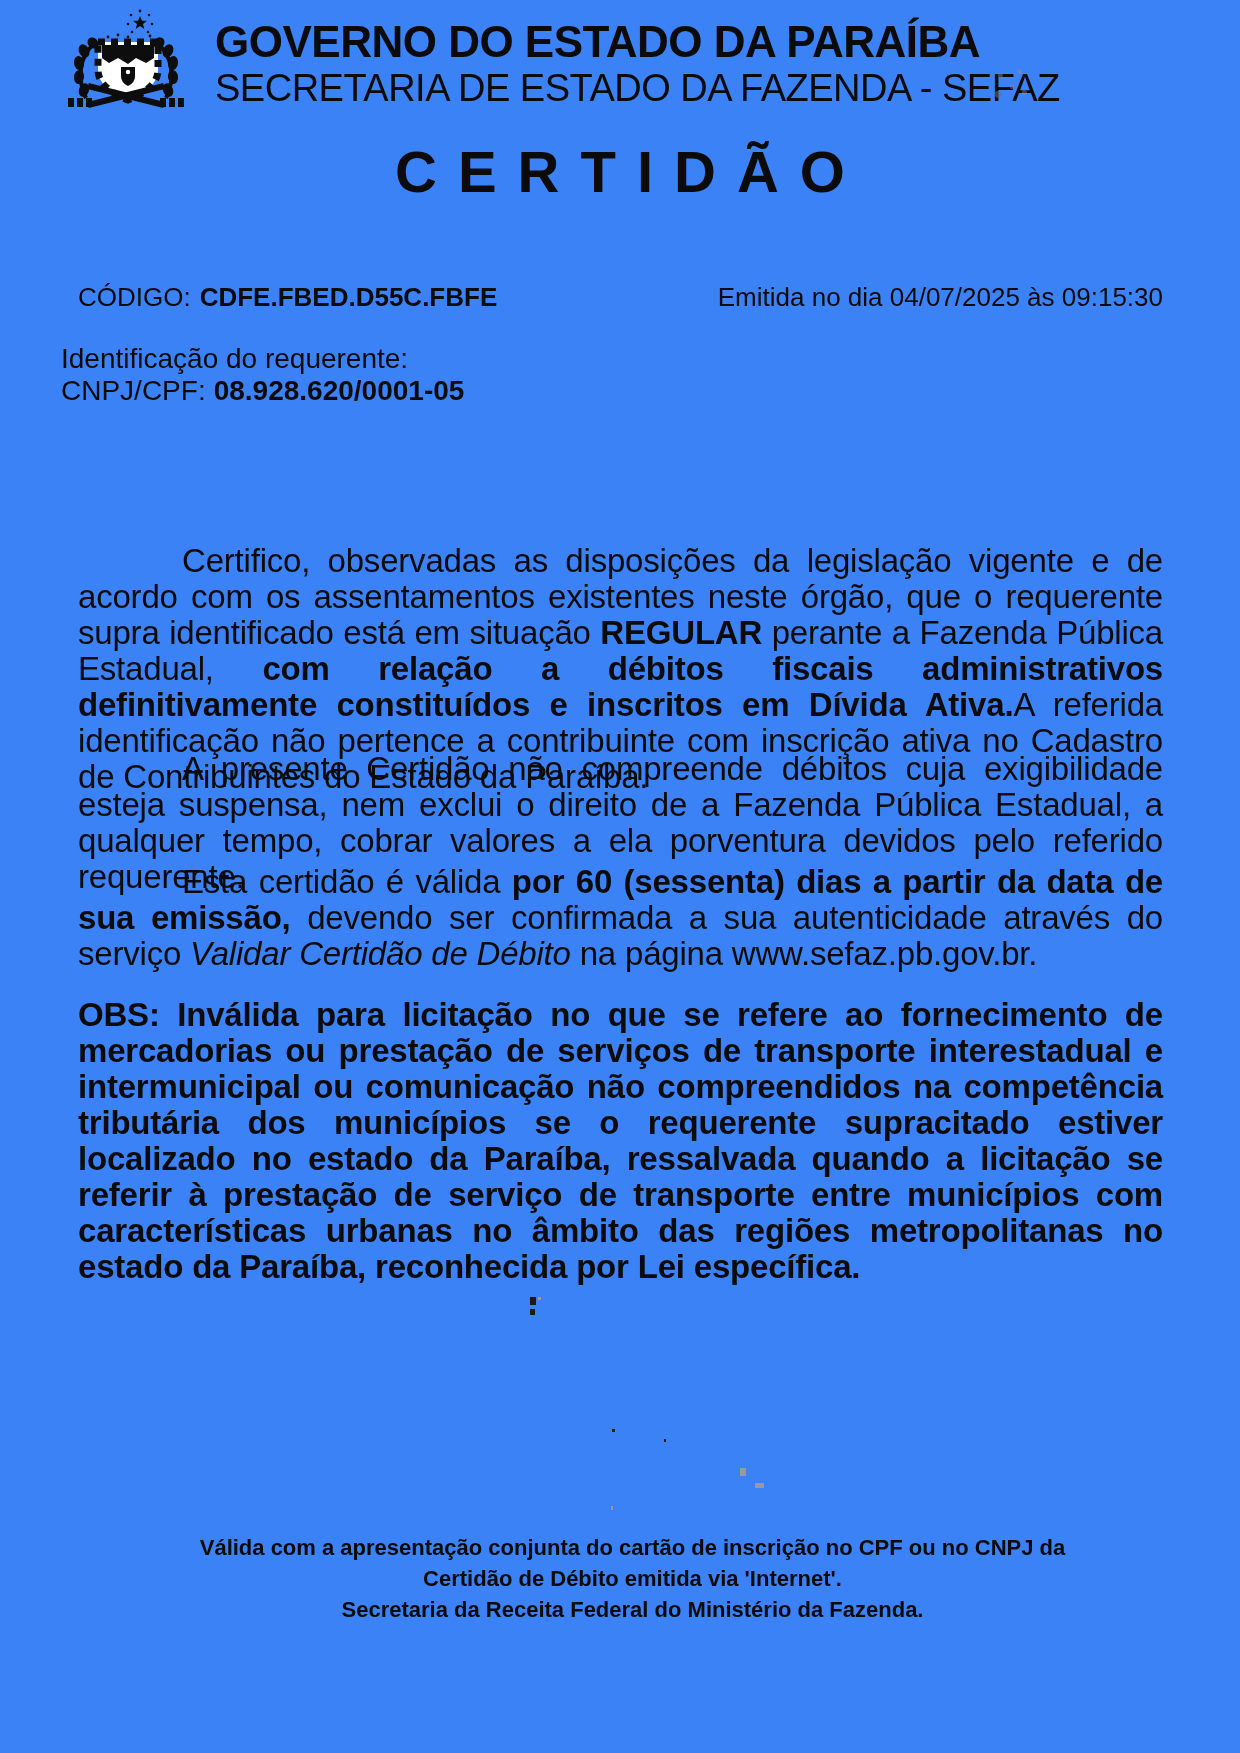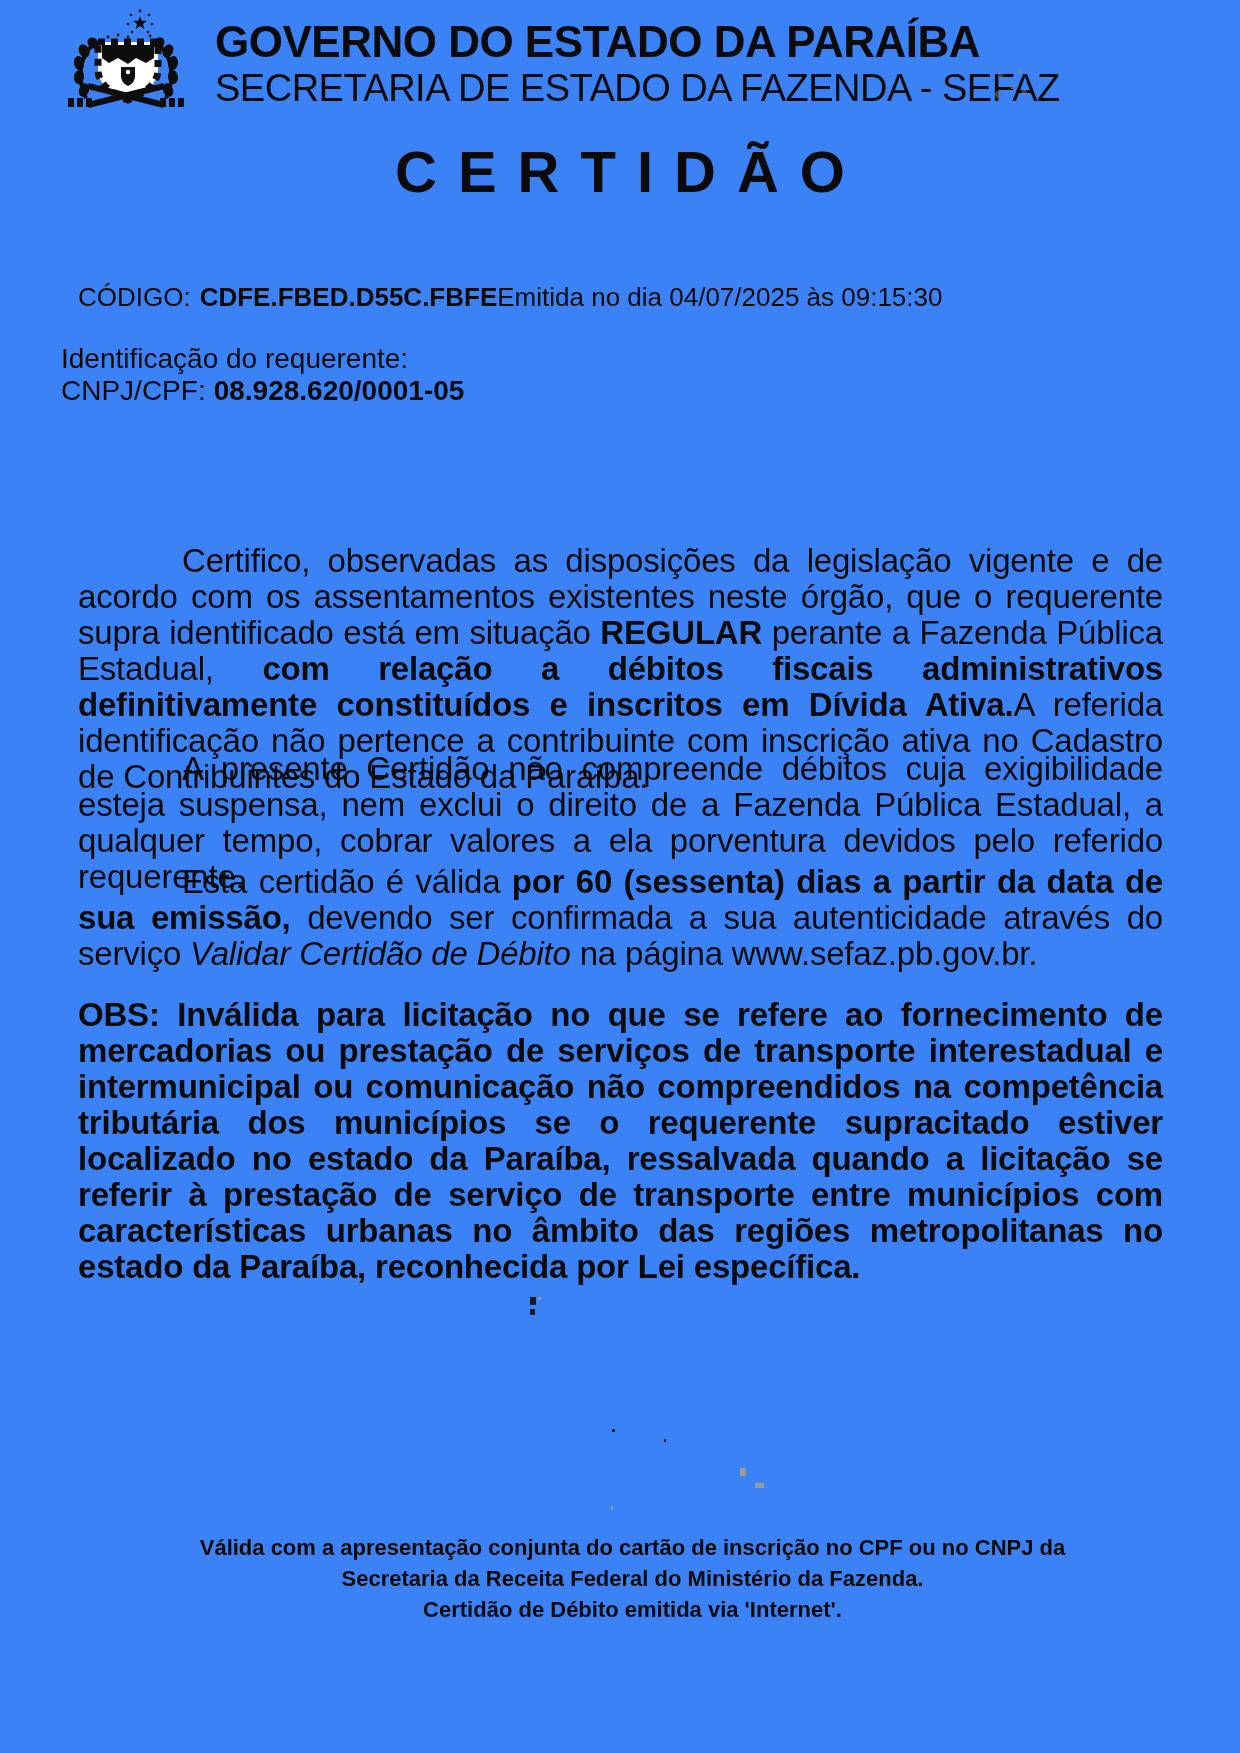--- a/index.html
+++ b/index.html
@@ -53,21 +53,21 @@
     text-indent: 21px; 
   }
 
   
   .code-row {
     position: absolute;
     left: 78px;
     top: 281px;
     width: 1085px;
     display: flex;
-    justify-content: flex-start;
+    justify-content: space-between;
     font-size: 26px;
     line-height: 32px;
     white-space: nowrap;
   }
   .code-value { font-weight: 700; margin-left: 9px; }
 
   
   .requester {
     position: absolute;
     left: 61px;
@@ -219,17 +219,17 @@
   <div class="artifact speck" style="left:530px; top:1309px; width:5px;  height:6px;"></div>
   <div class="artifact speck gray" style="left:538px; top:1297px; width:3px; height:3px;"></div>
   <div class="artifact speck" style="left:612px; top:1429px; width:3px;  height:3px;"></div>
   <div class="artifact speck" style="left:664px; top:1439px; width:2px;  height:3px;"></div>
   <div class="artifact speck gray" style="left:740px; top:1468px; width:6px; height:8px;"></div>
   <div class="artifact speck gray" style="left:755px; top:1483px; width:9px; height:5px;"></div>
   <div class="artifact speck gray" style="left:611px; top:1506px; width:2px; height:4px;"></div>
 
   <div class="footer">
     <div>Válida com a apresentação conjunta do cartão de inscrição no CPF ou no CNPJ da</div>
+    <div>Certidão de Débito emitida via 'Internet'.</div>
     <div>Secretaria da Receita Federal do Ministério da Fazenda.</div>
-    <div>Certidão de Débito emitida via 'Internet'.</div>
   </div>
 
 </div>
 
 </body></html>

